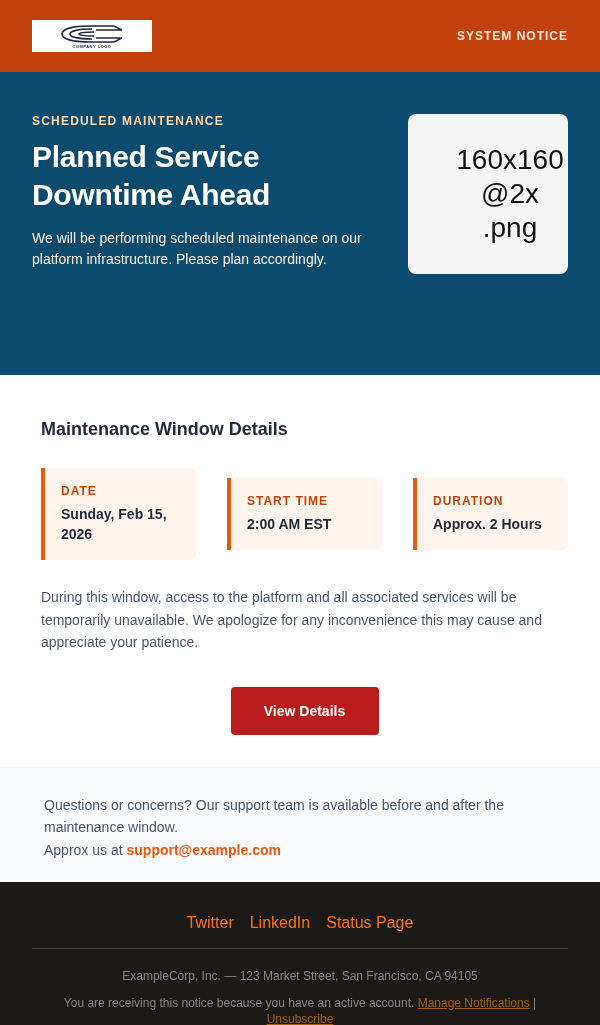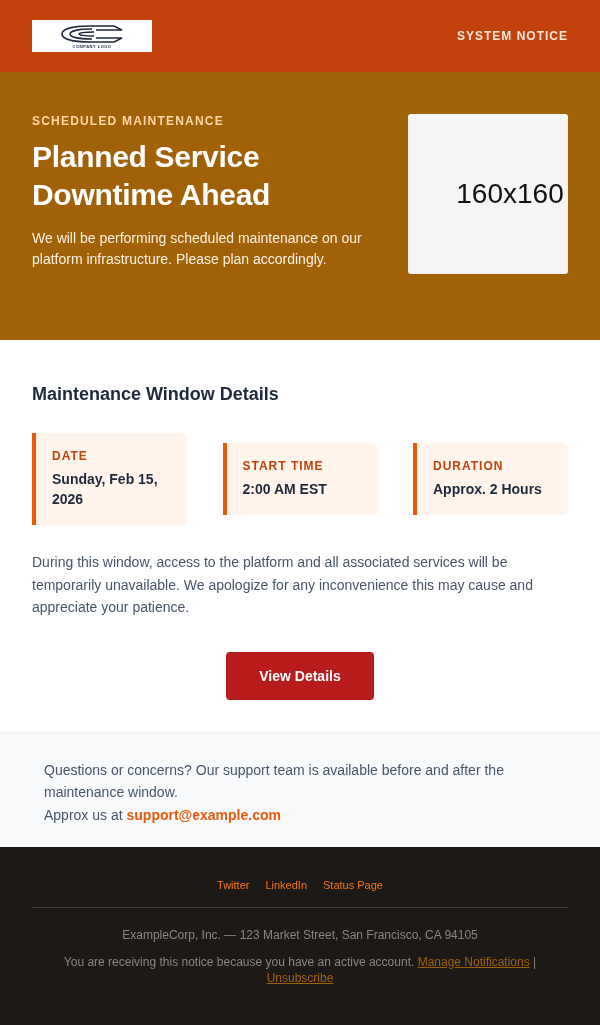--- a/index.html
+++ b/index.html
@@ -36,22 +36,22 @@
       font-weight: bold;
       line-height: 4px;
     }
     .topbar-label {
       color: #fde7d9;
       font-size: 12px;
       font-weight: bold;
       letter-spacing: 1px;
     }
     .hero {
-      height: 268px;
-      background: #a16207;
+      height: 303px;
+      background: #0c4a6e;
       display: flex;
       padding: 42px 32px 0 32px;
       justify-content: space-between;
     }
     .hero-left { width: 360px; }
     .eyebrow {
       color: #fed7aa;
       font-size: 12px;
       font-weight: bold;
       letter-spacing: 1.2px;
@@ -68,31 +68,31 @@
     .hero-text {
       color: #fff1e6;
       font-size: 14px;
       line-height: 21px;
       margin-top: 14px;
     }
     .hero-image {
       width: 160px;
       height: 160px;
       background: #f5f5f5;
-      border-radius: 3px;
+      border-radius: 8px;
       display: flex;
       align-items: center;
       justify-content: center;
       text-align: center;
       font-size: 28px;
       line-height: 34px;
       color: #111111;
       padding-left: 44px;
     }
-    .main { padding: 40px 32px 0 32px; }
+    .main { padding: 40px 32px 0 41px; }
     .section-title {
       font-size: 18px;
       font-weight: bold;
       color: #1e293b;
       margin-top: 4px;
     }
     .cards {
       display: flex;
       justify-content: space-between;
       align-items: center;
@@ -166,21 +166,21 @@
     .footer {
       background: #1c1917;
       height: 201px;
       padding: 32px 32px 0 32px;
       text-align: center;
     }
     .social {
       display: flex;
       justify-content: center;
       gap: 16px;
-      font-size: 11px;
+      font-size: 16px;
       align-items: flex-end;
     }
     .social a { color: #f97316; text-decoration: none; }
     .divider {
       height: 1px;
       background: #44403c;
       margin-top: 16px;
     }
     .address {
       font-size: 12px;
@@ -222,20 +222,21 @@
     <div class="eyebrow">SCHEDULED MAINTENANCE</div>
     <div class="hero-title">
       <div>Planned Service</div>
       <div>Downtime Ahead</div>
     </div>
     <div class="hero-text">We will be performing scheduled maintenance on our platform infrastructure. Please plan accordingly.</div>
   </div>
   <div class="hero-image">
     <div>
       <div>160x160</div>
+      <div>@2x .png</div>
     </div>
   </div>
 </div>
 
 <div class="main">
   <div class="section-title">Maintenance Window Details</div>
   <div class="cards">
     <div class="card">
       <div class="card-label">DATE</div>
       <div class="card-value">Sunday, Feb 15, 2026</div>

